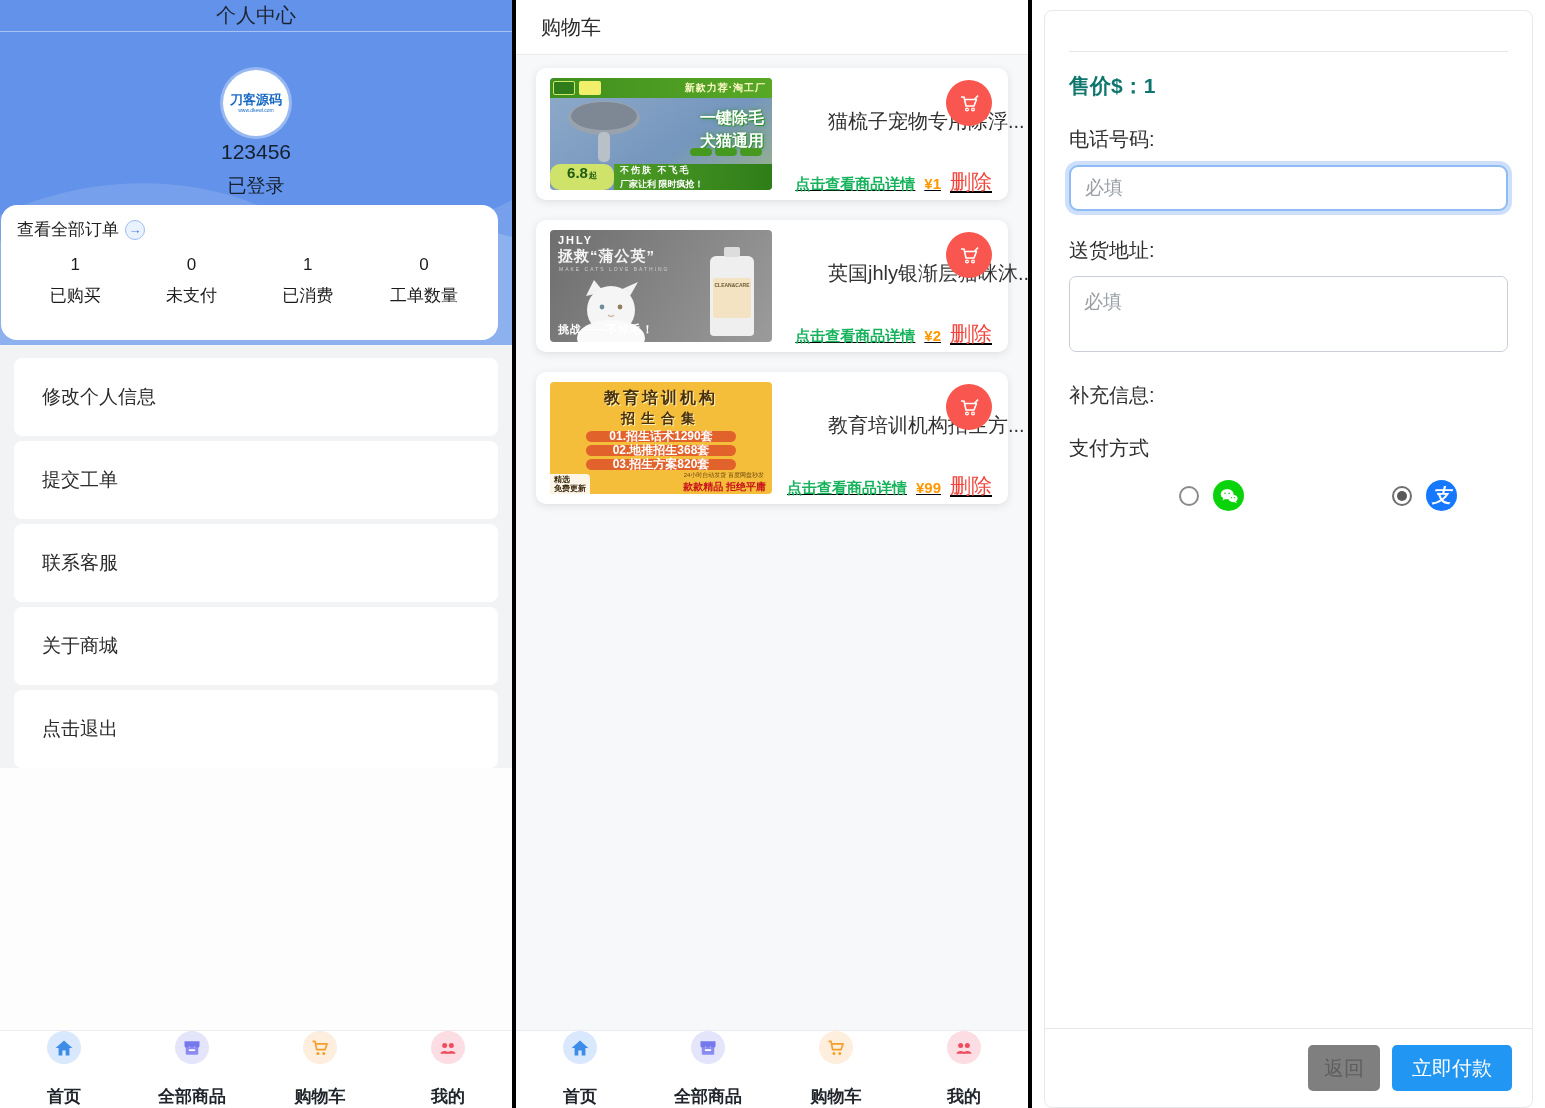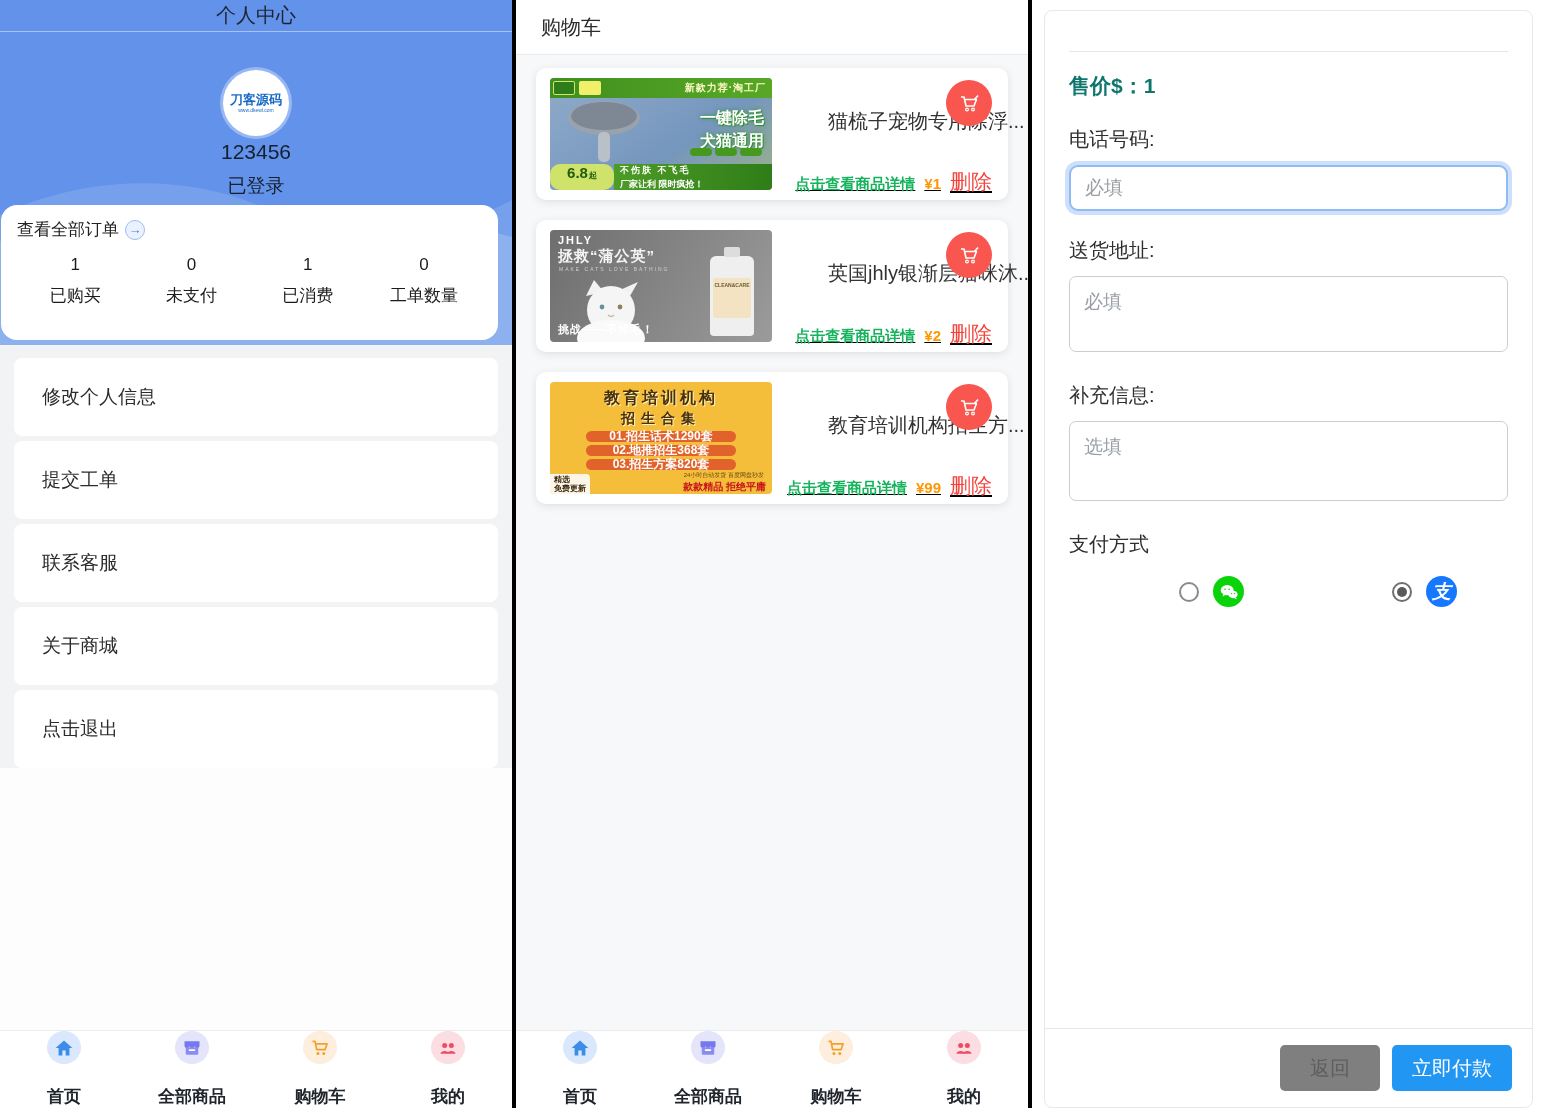--- a/index.html
+++ b/index.html
@@ -142,21 +142,21 @@
   .pg-wechat{margin-left:110px;}
   .pg-alipay{margin-left:148px;}
   .radio{width:20px;height:20px;border-radius:50%;border:2px solid #8a8a8a;display:inline-flex;align-items:center;justify-content:center;background:#fff;}
   .radio .dot{width:10px;height:10px;border-radius:50%;background:transparent;}
   .radio.checked{border-color:#6f6f6f;}
   .radio.checked .dot{background:#5a5a5a;}
   .payicon{width:31px;height:31px;border-radius:50%;display:flex;align-items:center;justify-content:center;}
   .payicon.wechat{background:var(--wechat-green,#0BD30B);}
   .payicon.alipay{background:var(--alipay-blue,#1677FF);color:#fff;font-size:19px;font-weight:bold;font-style:italic;}
   .order-footer{border-top:1px solid #e7e7e7;padding:16px 20px;display:flex;justify-content:flex-end;gap:12px;}
-  .btn{height:46px;border:none;border-radius:5px;font-size:20px;padding:0 30px;cursor:pointer;
+  .btn{height:46px;border:none;border-radius:5px;font-size:20px;padding:0 16px;cursor:pointer;
     font-family:"Liberation Sans","DejaVu Sans",sans-serif;}
   .btn-back{background:#7f7f7f;color:#5e5e5e;}
   .btn-pay{background:var(--pay-button-blue,#2196F3);color:#fff;padding:0 20px;}
 </style>
 </head>
 <body>
 
 <div class="screen">
 
   <section class="panel left">
@@ -447,21 +447,20 @@
         <div class="odiv"></div>
         <div class="oprice">售价$：1</div>
 
         <div class="olabel">电话号码:</div>
         <input class="oinput" type="text" placeholder="必填" style="">
 
         <div class="olabel">送货地址:</div>
         <textarea class="oarea addr" placeholder="必填" style=""></textarea>
 
         <div class="olabel">补充信息:</div>
-        <textarea class="oarea extra" placeholder="选填" style=""></textarea>
 
         <div class="olabel">支付方式</div>
         <div class="payrow">
           <span class="paygroup pg-wechat">
             <span class="radio">
                 <span class="dot"></span>
               </span>
             <span class="payicon wechat">
               <svg width="22" height="22" viewBox="0 0 24 24">
                 <ellipse cx="10" cy="10" rx="7" ry="5.6" fill="#fff"></ellipse>

